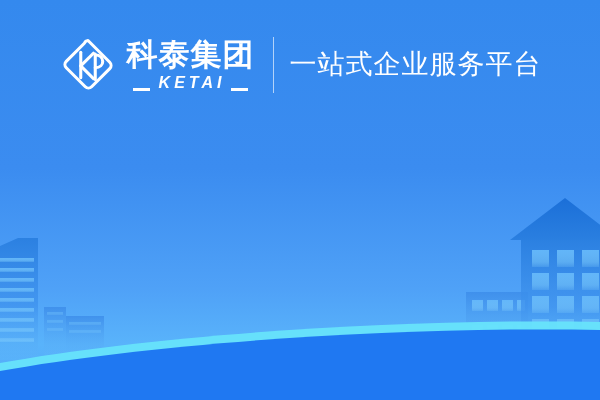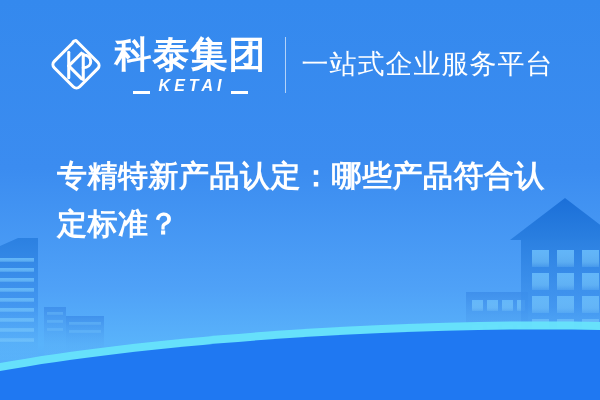--- a/index.html
+++ b/index.html
@@ -54,21 +54,21 @@
   }
 
   .logo-word {
     display: flex;
     flex-direction: column;
     align-items: center;
     justify-content: center;
     margin-right: 18px;
   }
   .logo-cn {
-    font-size: 37px;
+    font-size: 31px;
     line-height: 1;
     font-weight: bold;
     color: #ffffff;
     letter-spacing: 1px;
     white-space: nowrap;
   }
   .logo-en-row {
     display: flex;
     align-items: flex-end;
     justify-content: center;
@@ -267,15 +267,14 @@
 
       <div class="divider"></div>
 
       <div class="tagline">
         <div class="tagline-main">一站式企业服务平台</div>
       </div>
 
     </div>
   </div>
 
-  <div class="title">专精特新产品认定：哪些产品符合认定标准？</div>
 
 </div>
 
 </body></html>

